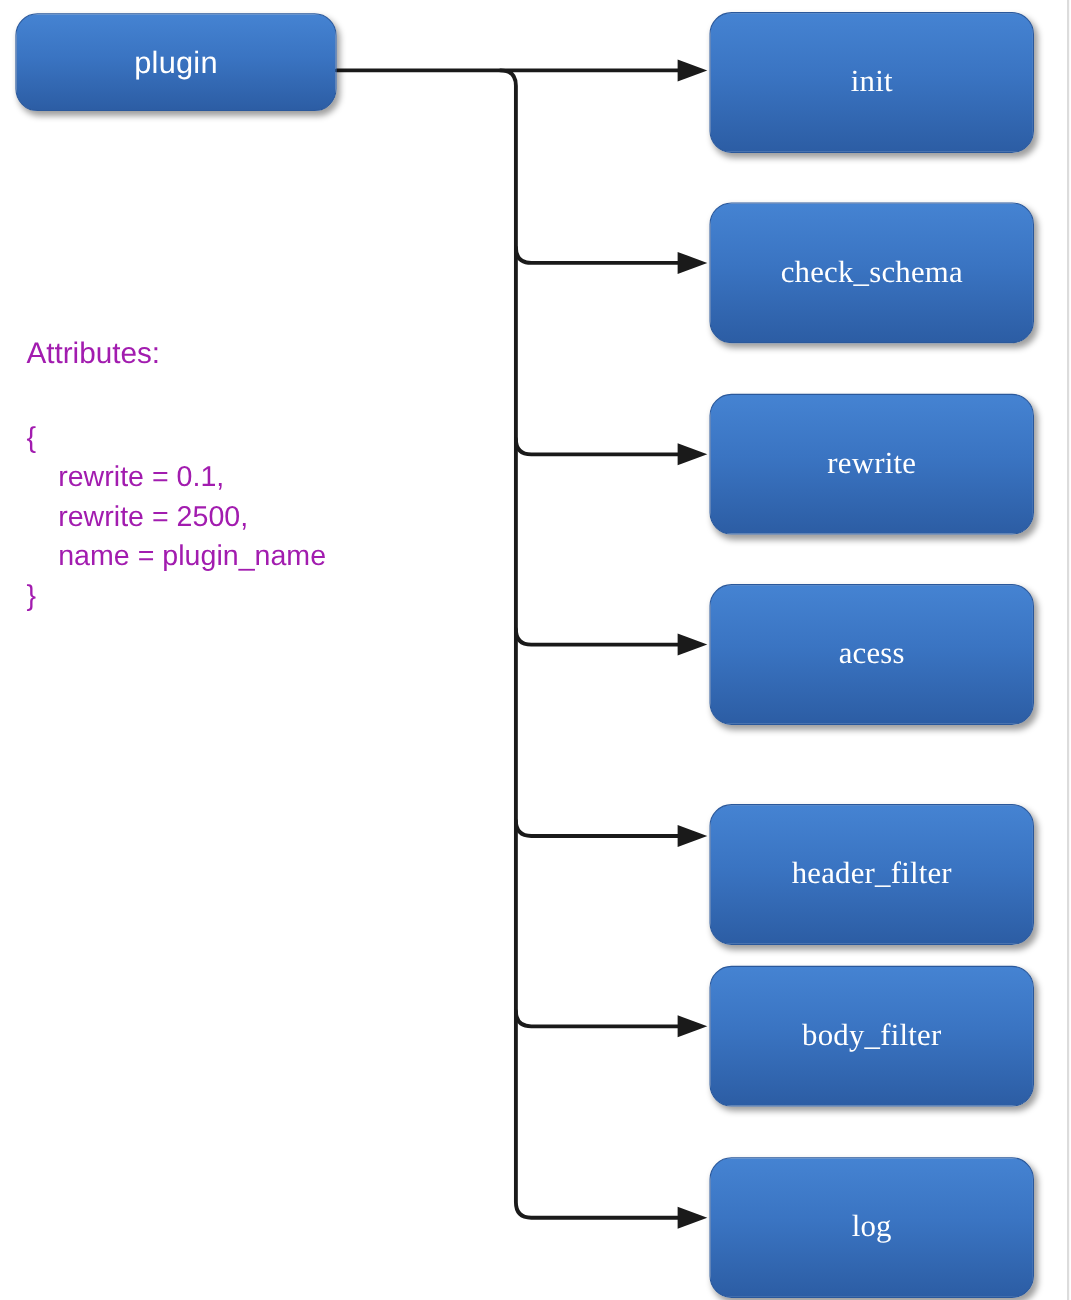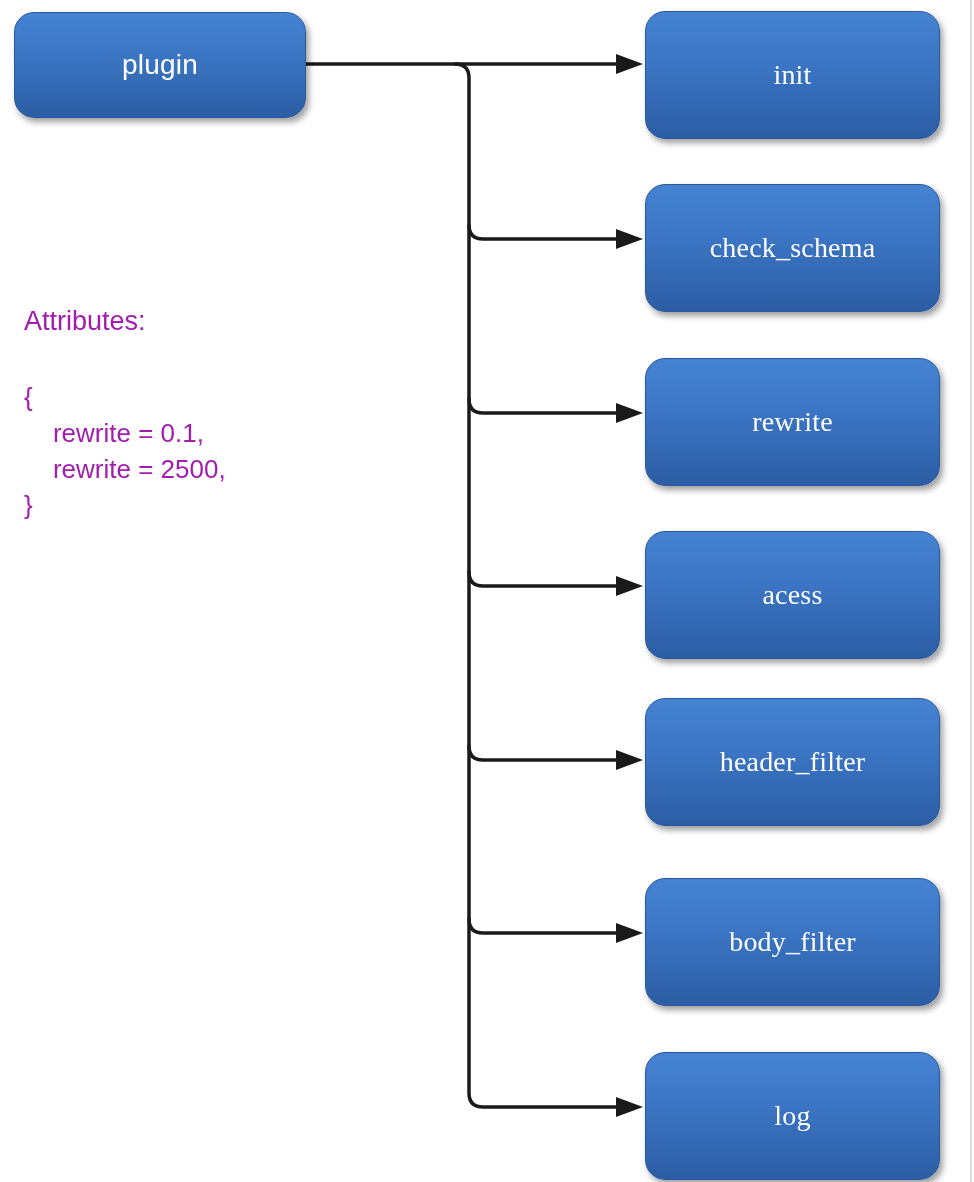--- a/index.html
+++ b/index.html
@@ -34,21 +34,21 @@
     align-items: center;
     justify-content: center;
     color: #ffffff;
     font-size: 28px;
     letter-spacing: 0.2px;
   }
   .node-root {
     left: 14px;
     top: 12px;
     width: 292px;
-    height: 106px;
+    height: 89px;
   }
   .node-hook {
     left: 645px;
     width: 295px;
     height: 128px;
     font-family: Liberation Serif, serif;
   }
   .attributes {
     position: absolute;
     left: 24px;
@@ -111,33 +111,34 @@
   </div>
   <div class="node node-hook" style="top:184px;justify-content:center;">
     <span>check_schema</span>
   </div>
   <div class="node node-hook" style="top:531px;">
     <span>acess</span>
   </div>
   <div class="node node-hook" style="top:358px;">
     <span>rewrite</span>
   </div>
-  <div class="node node-hook" style="top:698px;">
+  <div class="node node-hook" style="top:731px;">
     <span>header_filter</span>
   </div>
   <div class="node node-hook" style="top:878px;">
     <span>body_filter</span>
   </div>
   <div class="node node-hook" style="top:1052px;">
     <span>log</span>
   </div>
 
   <div class="attributes">
     <div class="attributes-heading">Attributes:</div>
     <div class="attr-line">{</div>
     <div class="attr-line">    rewrite = 0.1,</div>
     <div class="attr-line">    rewrite = 2500,</div>
+    <div class="attr-line">    name = plugin_name</div>
     <div class="attr-line">}</div>
   </div>
 
   <div class="right-edge"></div>
 
 </div>
 
 </body></html>

